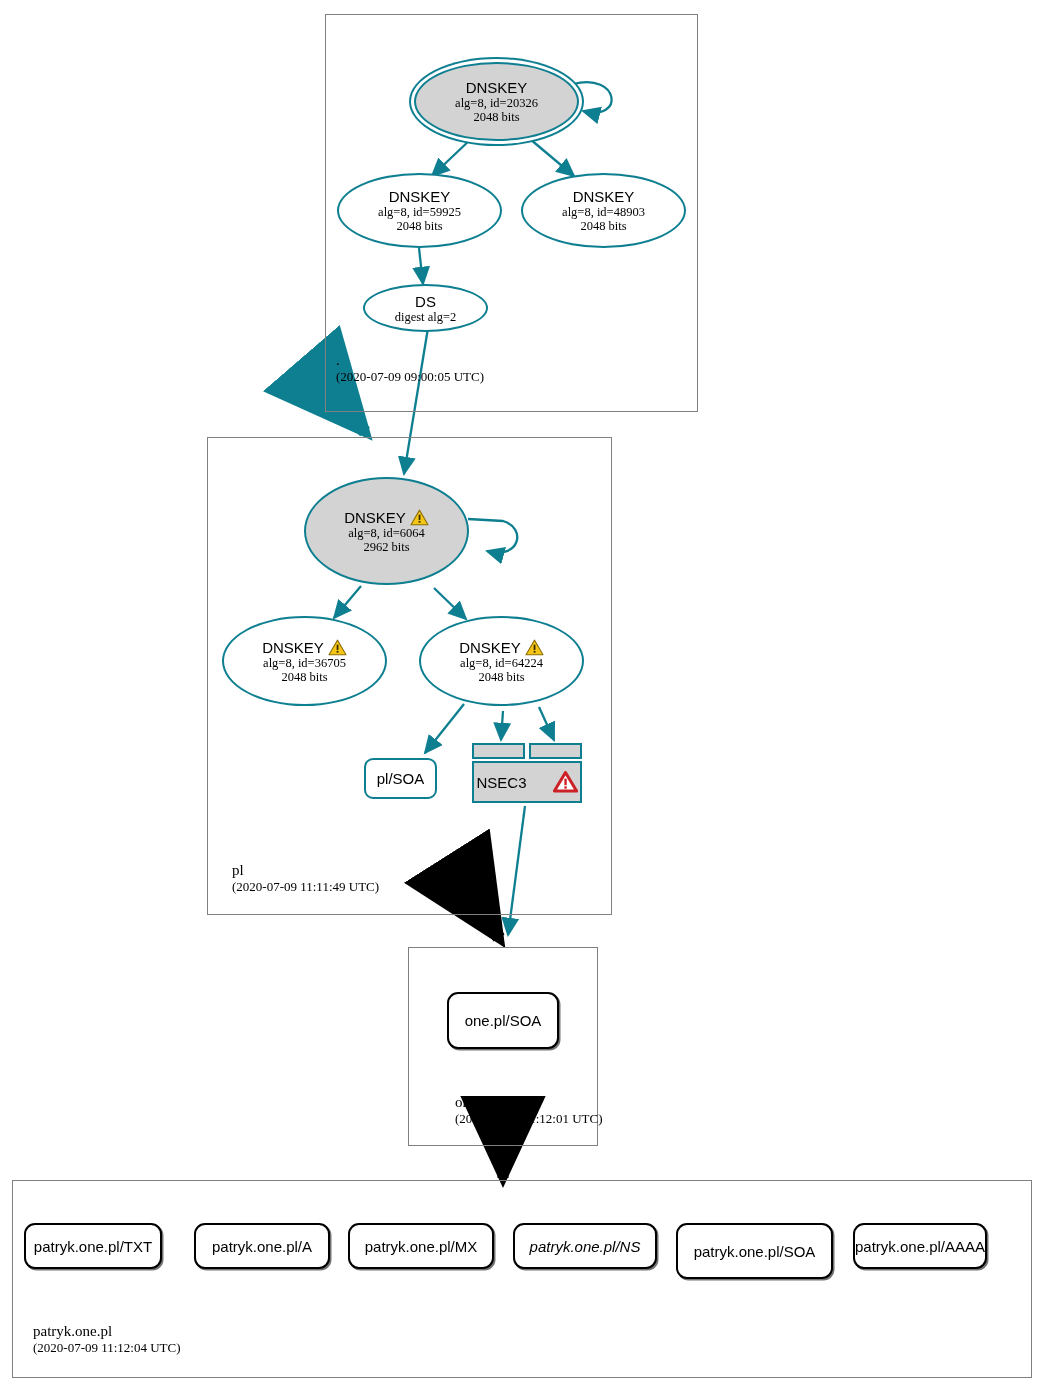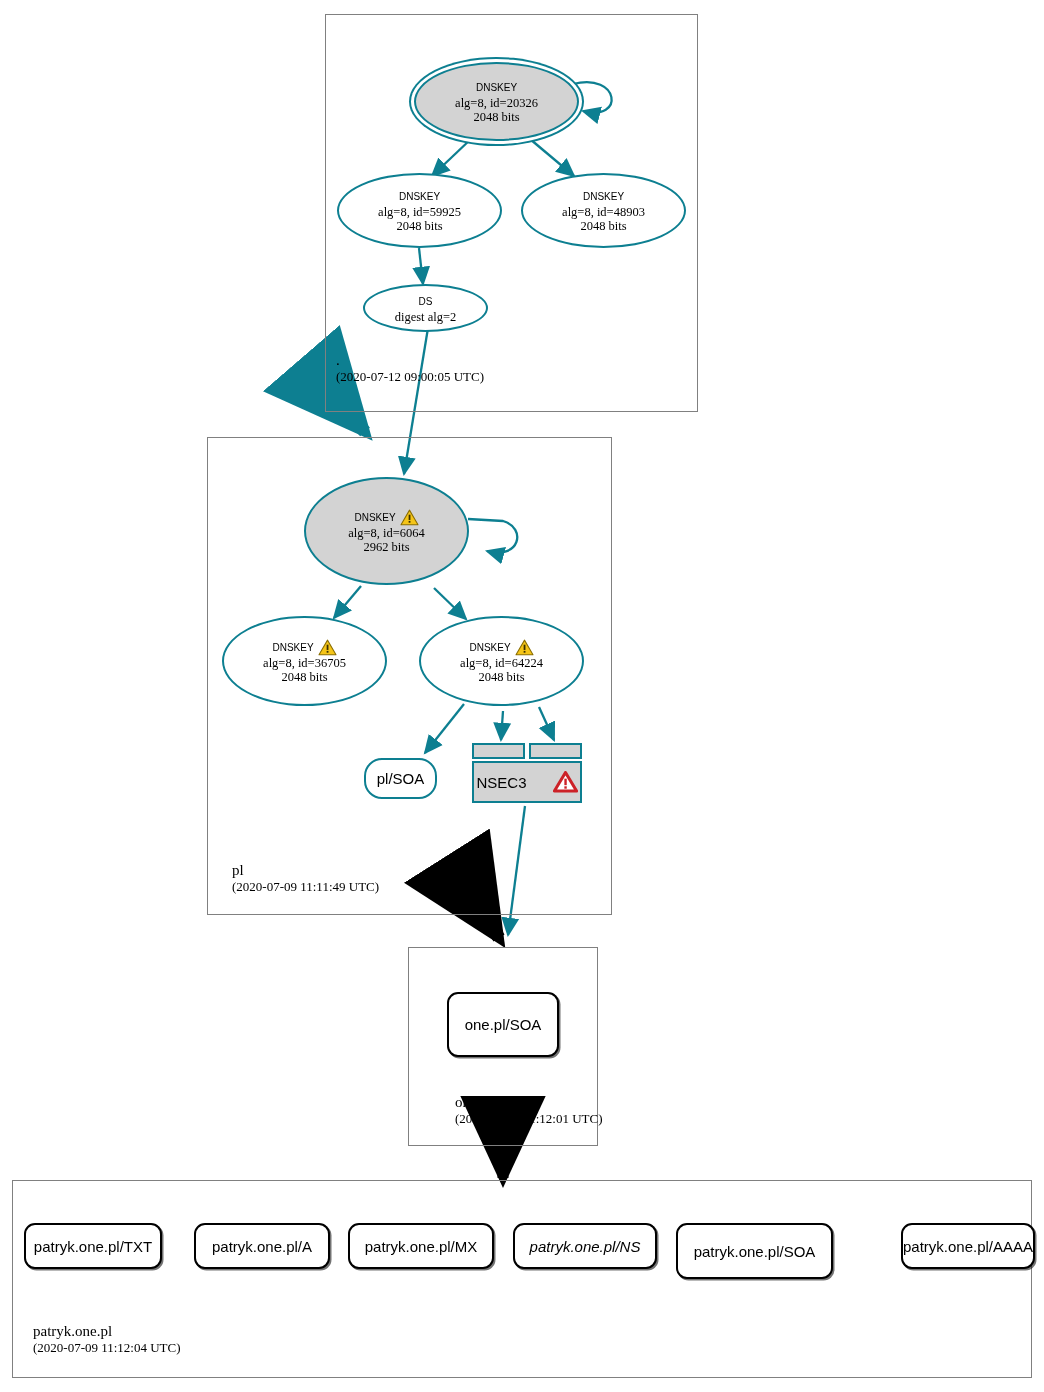--- a/index.html
+++ b/index.html
@@ -14,25 +14,25 @@
   .zone-name{font-size:15px;line-height:17px;}
   .zone-time{font-size:13px;line-height:16px;}
 
   .node{position:absolute;display:flex;flex-direction:column;align-items:center;
         justify-content:center;text-align:center;box-sizing:border-box;}
 
   .ellipse{border:2px solid #0d7f91;border-radius:50%;background:#fff;}
   .ellipse.shaded{background:#d3d3d3;}
   .ellipse.anchor{box-shadow:0 0 0 3px #fff,0 0 0 5px #0d7f91;}
 
-  .nline1{font-family:"Liberation Sans",sans-serif;font-size:10px;line-height:17px;
+  .nline1{font-family:"Liberation Sans",sans-serif;font-size:15px;line-height:17px;
           display:flex;align-items:center;gap:4px;white-space:nowrap;}
   .nline2,.nline3{font-family:"Liberation Serif",serif;font-size:12.5px;line-height:14px;white-space:nowrap;}
 
-  .rrbox{position:absolute;border:2px solid #0d7f91;border-radius:18px;background:#fff;
+  .rrbox{position:absolute;border:2px solid #0d7f91;border-radius:9px;background:#fff;
          display:flex;align-items:center;justify-content:center;
          font-family:"Liberation Sans",sans-serif;font-size:15px;box-sizing:border-box;}
 
   .rrbox-black{position:absolute;border:2px solid #000;border-radius:11px;background:#fff;
          display:flex;align-items:center;justify-content:center;
          font-family:"Liberation Sans",sans-serif;font-size:15px;box-sizing:border-box;
          box-shadow:1.5px 1.5px 0 rgba(0,0,0,0.55);}
 
   
   .nsec-wrap{position:absolute;}
@@ -85,21 +85,21 @@
   <path d="M525,806 L508,935" fill="none" stroke="#0d7f91" stroke-width="2.3" marker-end="url(#ahTeal)"></path>
 
   <path d="M480,908 L499,938" fill="none" stroke="#000" stroke-width="13" marker-end="url(#ahBlack)"></path>
 
   <path d="M503,1146 L503,1178" fill="none" stroke="#000" stroke-width="11" marker-end="url(#ahBlack)"></path>
 </svg>
 
 <div class="zone-box" style="left:325px;top:14px;width:373px;height:398px;"></div>
 <div class="zone-label" style="left:336px;top:352px;">
   <div class="zone-name">.</div>
-  <div class="zone-time">(2020-07-12 09:00:05 UTC)</div>
+  <div class="zone-time">(2020-07-09 09:00:05 UTC)</div>
 </div>
 
 <div class="node ellipse anchor shaded" style="left:414px;top:62px;width:165px;height:79px;">
   <div class="nline1">DNSKEY</div>
   <div class="nline2">alg=8, id=20326</div>
   <div class="nline3">2048 bits</div>
 </div>
 
 <div class="node ellipse" style="left:337px;top:173px;width:165px;height:75px;">
   <div class="nline1">DNSKEY</div>
@@ -181,21 +181,21 @@
     </svg>
   </div>
 </div>
 
 <div class="zone-box" style="left:408px;top:947px;width:190px;height:199px;"></div>
 <div class="zone-label" style="left:423px;top:1094px;margin-left:32px;">
   <div class="zone-name">one.pl</div>
   <div class="zone-time">(2020-07-09 11:12:01 UTC)</div>
 </div>
 
-<div class="rrbox-black" style="left:447px;top:992px;width:112px;height:65px;">
+<div class="rrbox-black" style="left:447px;top:992px;width:112px;height:57px;">
   <span>one.pl/SOA</span>
 </div>
 
 <div class="zone-box" style="left:12px;top:1180px;width:1020px;height:198px;"></div>
 <div class="zone-label" style="left:33px;top:1323px;">
   <div class="zone-name">patryk.one.pl</div>
   <div class="zone-time">(2020-07-09 11:12:04 UTC)</div>
 </div>
 
 <div class="rrbox-black" style="left:24px;top:1223px;width:138px;height:46px;">
@@ -206,15 +206,15 @@
 </div>
 <div class="rrbox-black" style="left:348px;top:1223px;width:146px;height:46px;">
   <span>patryk.one.pl/MX</span>
 </div>
 <div class="rrbox-black" style="left:513px;top:1223px;width:144px;height:46px;font-style:italic;">
   <span>patryk.one.pl/NS</span>
 </div>
 <div class="rrbox-black" style="left:676px;top:1223px;width:157px;height:56px;">
   <span>patryk.one.pl/SOA</span>
 </div>
-<div class="rrbox-black" style="left:853px;top:1223px;width:134px;height:46px;margin-left:48px;">
+<div class="rrbox-black" style="left:853px;top:1223px;width:134px;height:46px;">
   <span>patryk.one.pl/AAAA</span>
 </div>
 
 </body></html>

